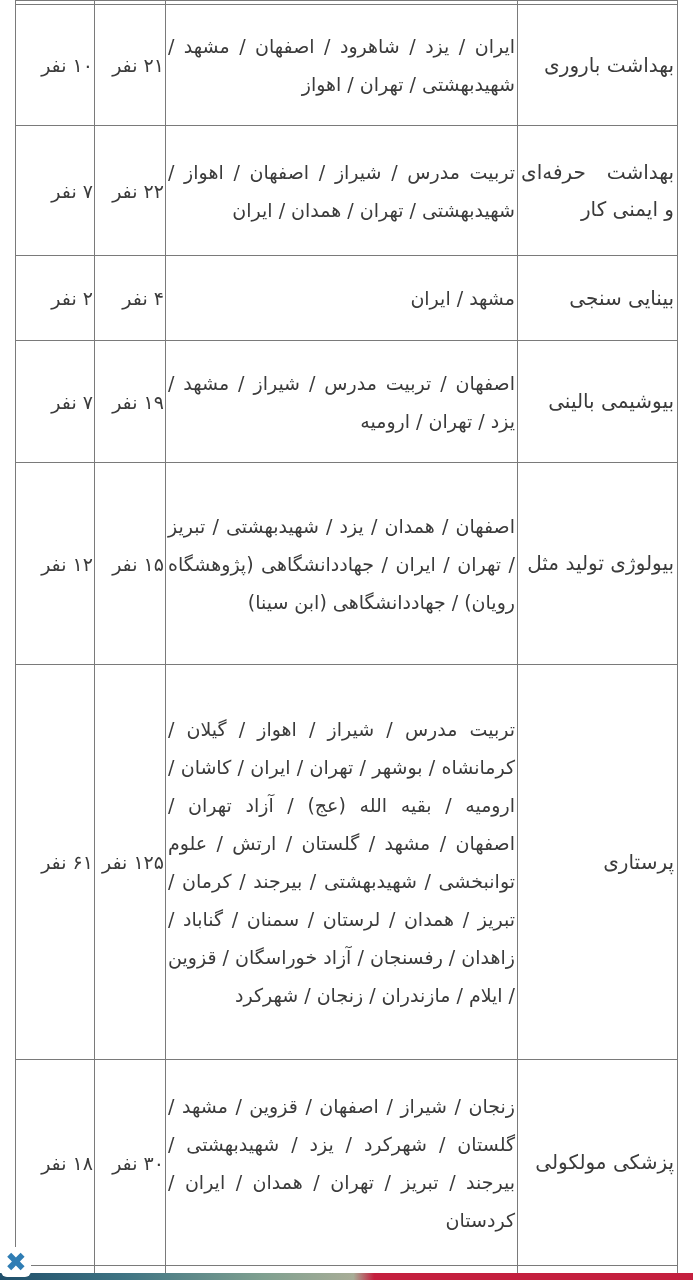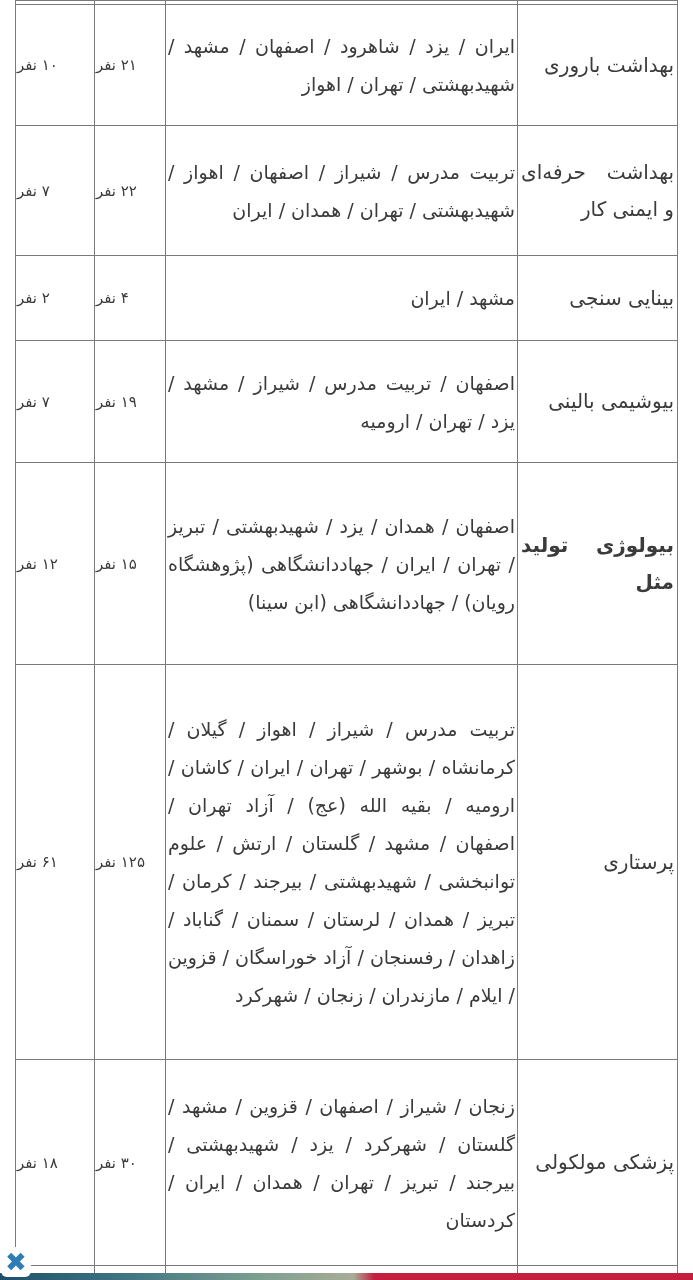--- a/index.html
+++ b/index.html
@@ -35,23 +35,23 @@
     text-align: justify;
     padding: 18px 3px;
   }
   td.unis {
     font-size: 19px;
     line-height: 38px;
     text-align: justify;
     padding: 2px 2px;
   }
   td.cnt {
-    font-size: 15px;
+    font-size: 19px;
     line-height: 24px;
-    text-align: left;
+    text-align: right;
     padding: 20px 1px;
     white-space: nowrap;
   }
   .ad-strip {
     position: absolute;
     left: 0; bottom: 0;
     width: 100%; height: 7px;
     background: linear-gradient(to right,
       #1f4f6b 0%, #3f7483 18%, #7fa090 38%, #a8ad97 51%,
       #c41f3e 54%, #c41f3e 100%);
@@ -111,21 +111,21 @@
           <td class="cnt" style="height: 44px;">۴ نفر</td>
           <td class="cnt" style="height: 44px;">۲ نفر</td>
         </tr>
         <tr>
           <td class="field" style="height: 81px;">بیوشیمی بالینی</td>
           <td class="unis" style="height: 81px;">اصفهان / تربیت مدرس / شیراز / مشهد / یزد / تهران / ارومیه</td>
           <td class="cnt" style="height: 81px;">۱۹ نفر</td>
           <td class="cnt" style="height: 81px;">۷ نفر</td>
         </tr>
         <tr>
-          <td class="field" style="height: 161px; font-weight: bold;">بیولوژی تولید مثل</td>
+          <td class="field" style="height: 161px;">بیولوژی تولید مثل</td>
           <td class="unis" style="height: 161px;">اصفهان / همدان / یزد / شهیدبهشتی / تبریز / تهران / ایران / جهاددانشگاهی (پژوهشگاه رویان) / جهاددانشگاهی (ابن سینا)</td>
           <td class="cnt" style="height: 161px;">۱۵ نفر</td>
           <td class="cnt" style="height: 161px;">۱۲ نفر</td>
         </tr>
         <tr>
           <td class="field" style="height: 354px;">پرستاری</td>
           <td class="unis" style="height: 354px;">تربیت مدرس / شیراز / اهواز / گیلان / کرمانشاه / بوشهر / تهران / ایران / کاشان / ارومیه / بقیه الله (عج) / آزاد تهران / اصفهان / مشهد / گلستان / ارتش / علوم توانبخشی / شهیدبهشتی / بیرجند / کرمان / تبریز / همدان / لرستان / سمنان / گناباد / زاهدان / رفسنجان / آزاد خوراسگان / قزوین / ایلام / مازندران / زنجان / شهرکرد</td>
           <td class="cnt" style="height: 354px;">۱۲۵ نفر</td>
           <td class="cnt" style="height: 354px;">۶۱ نفر</td>
         </tr>

